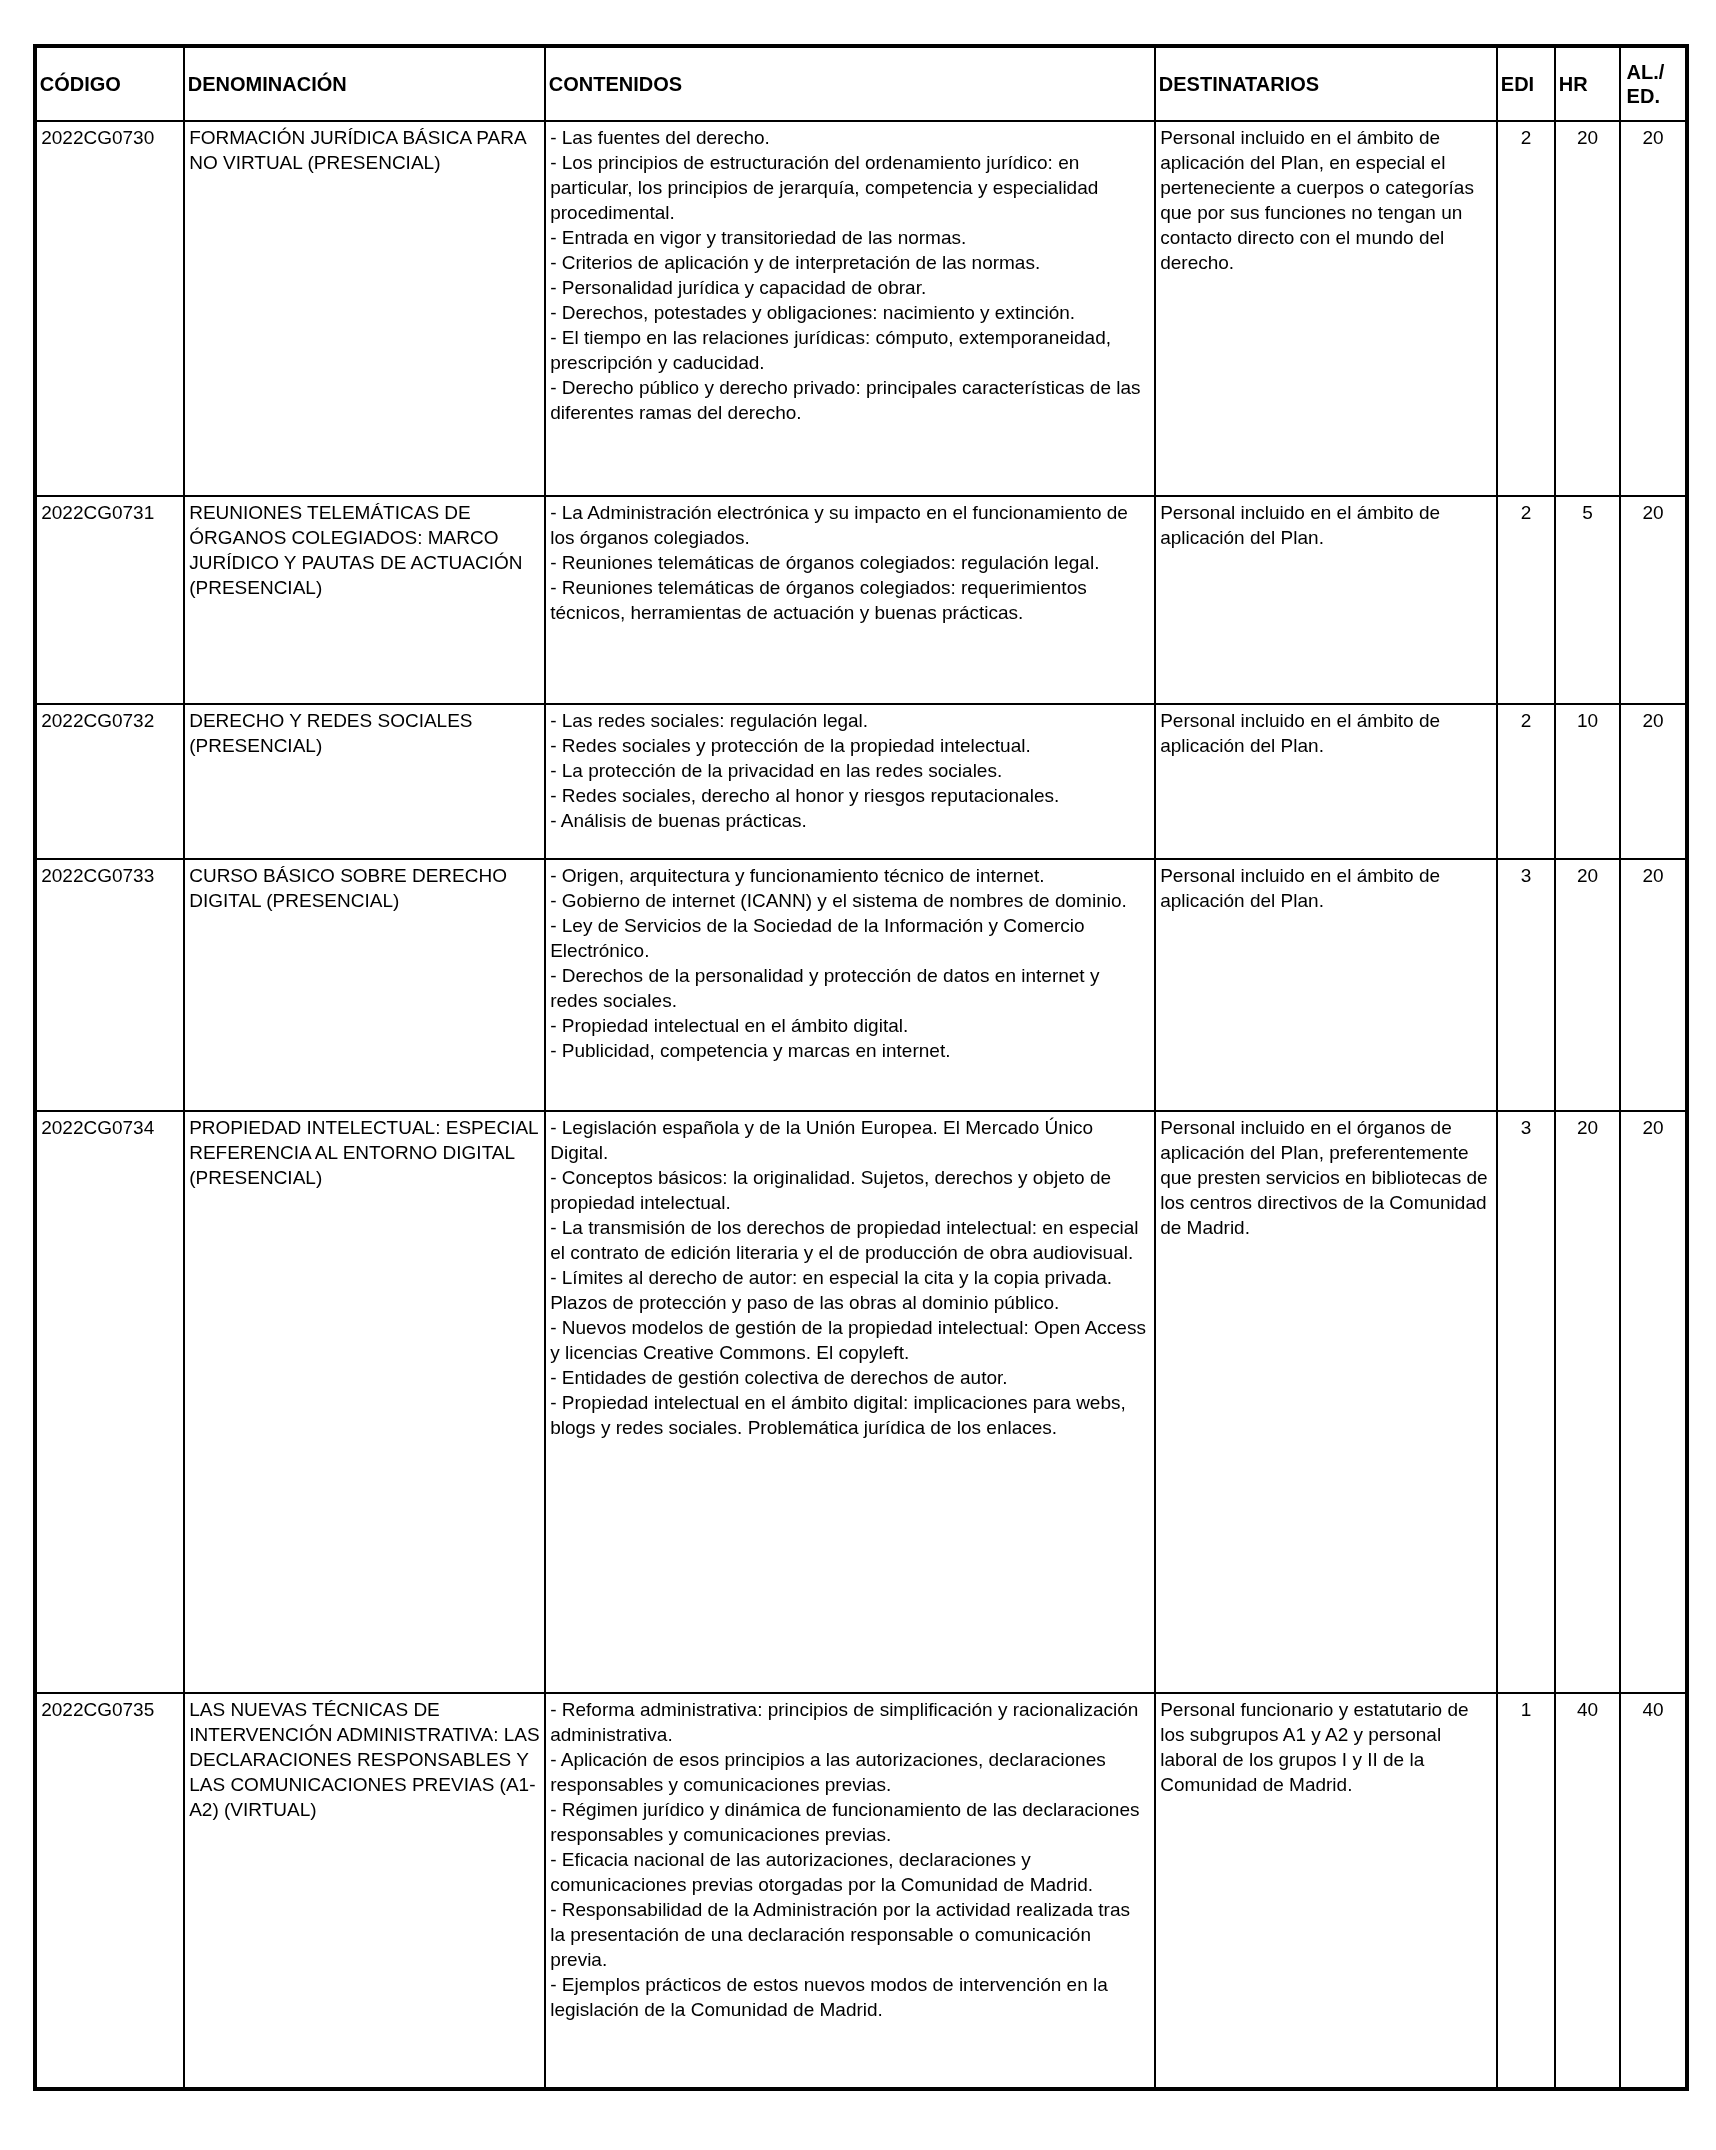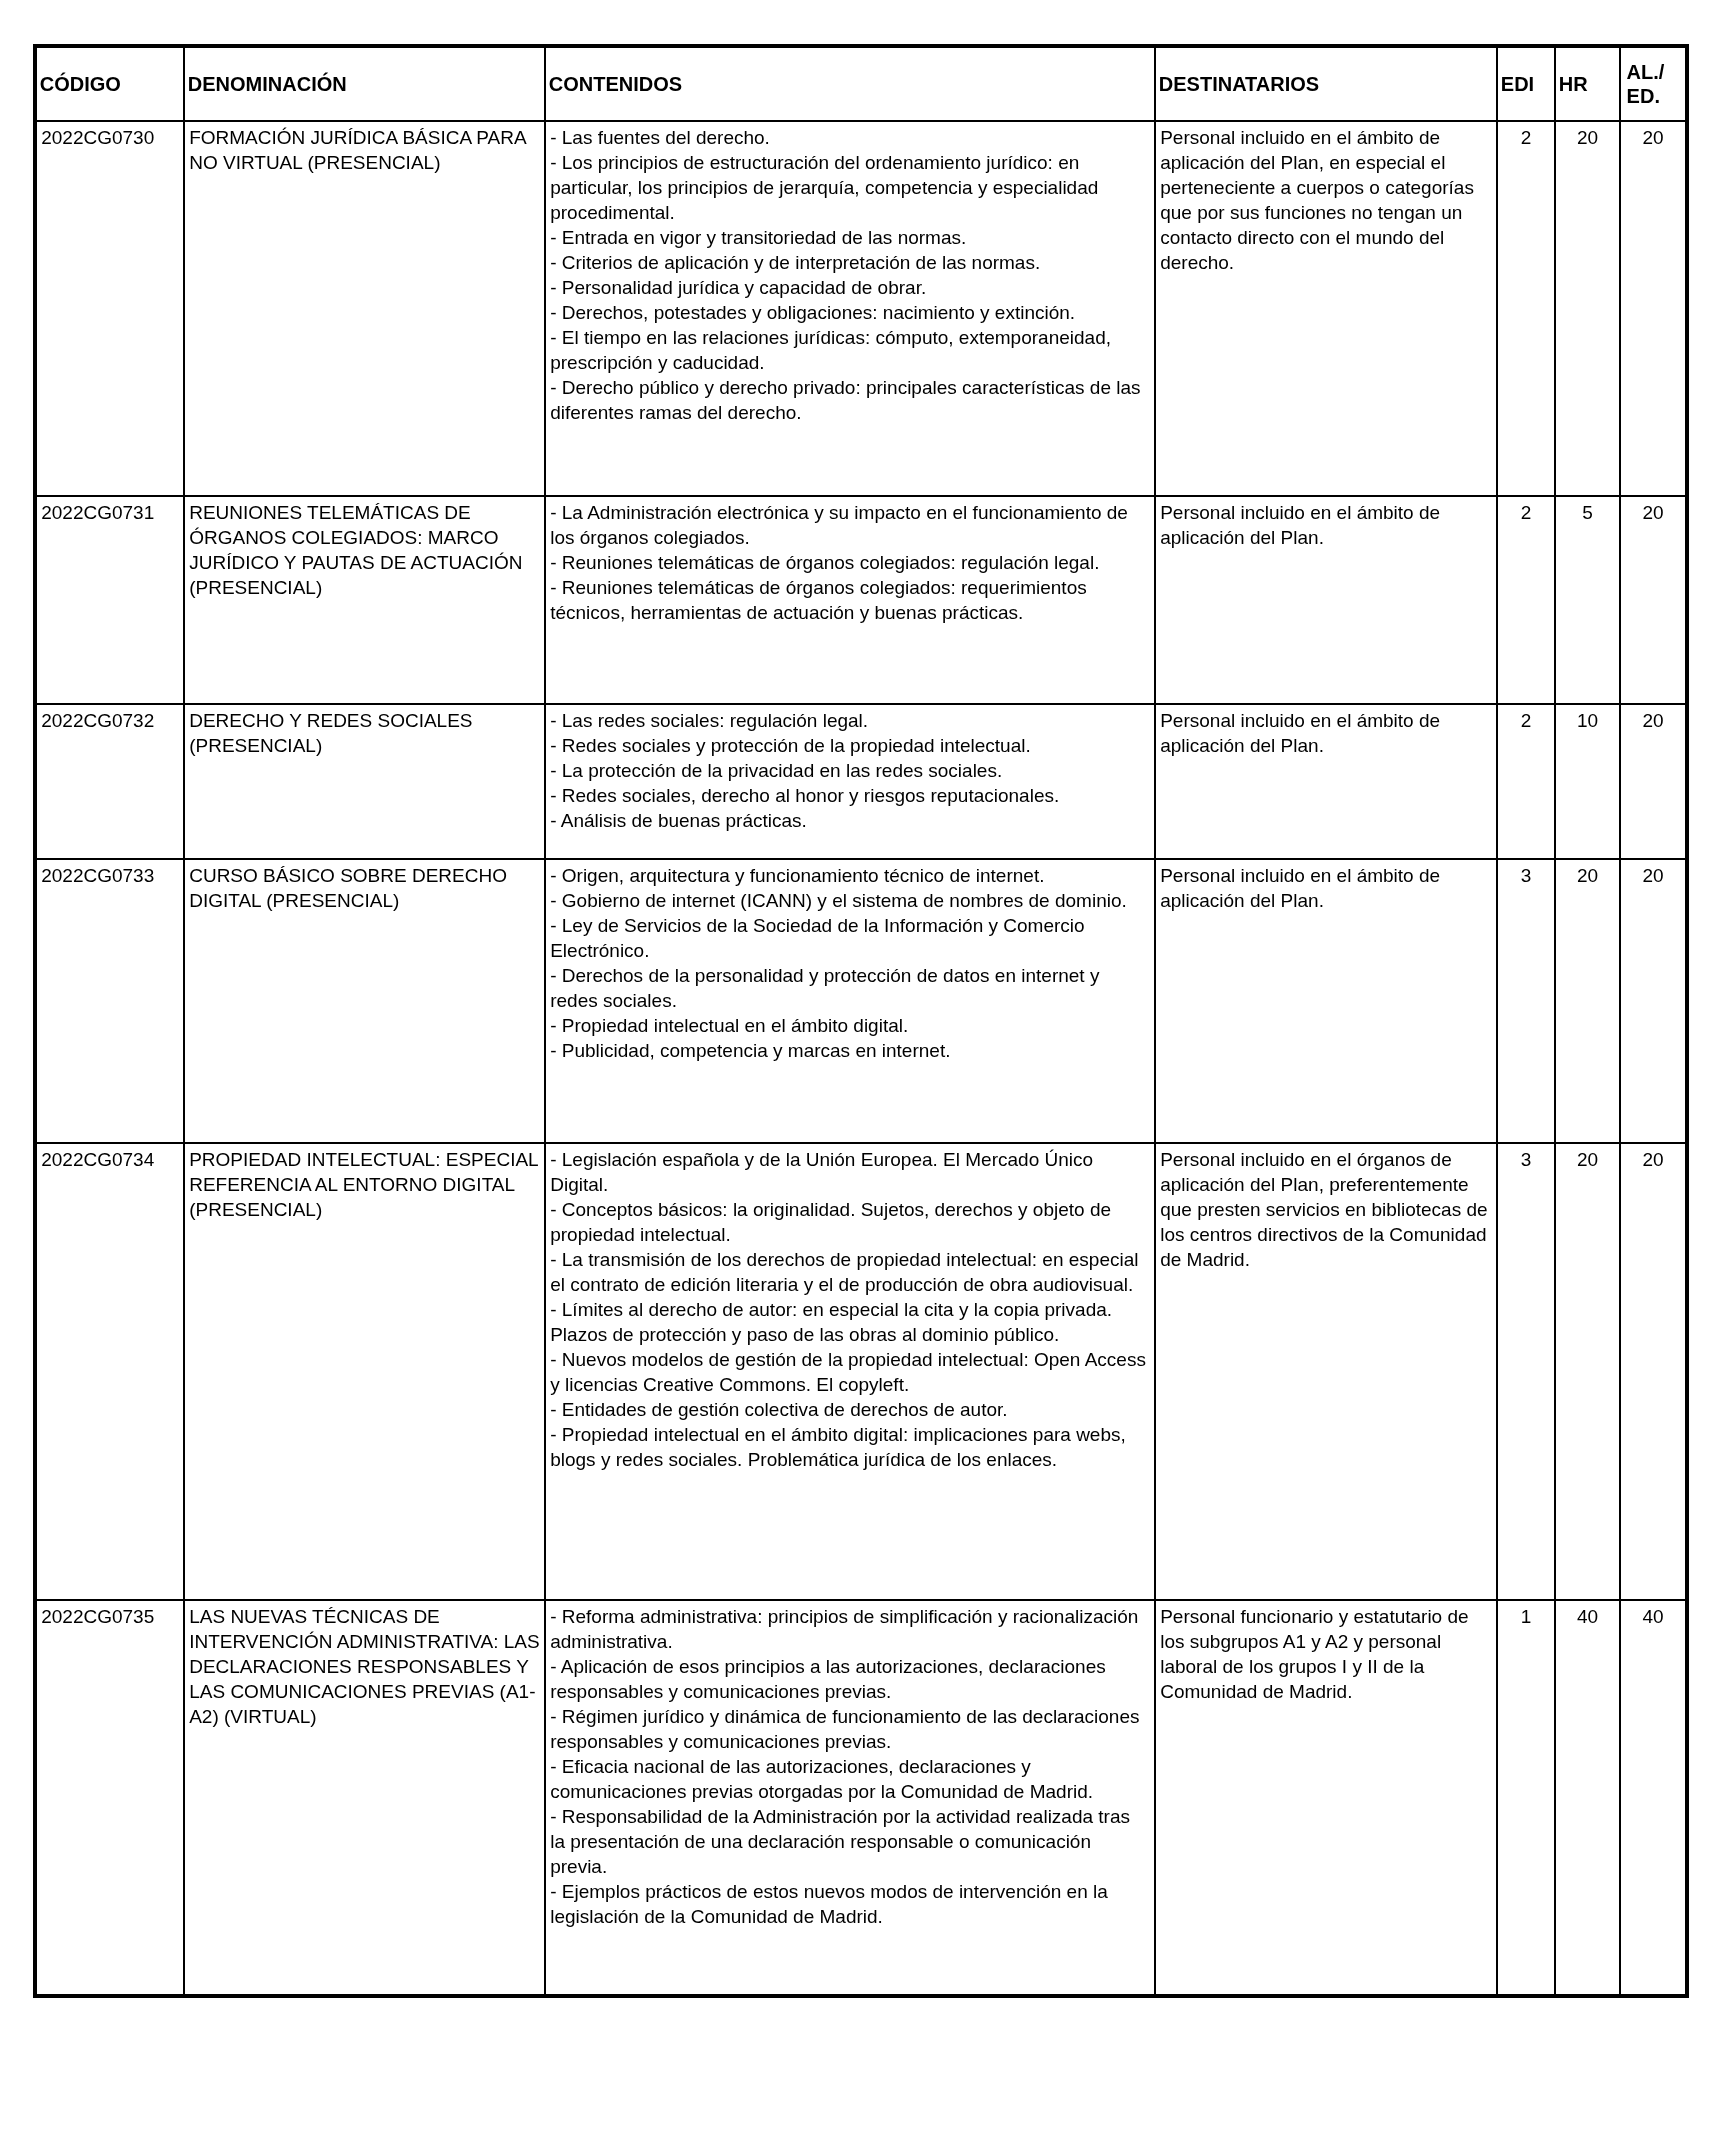--- a/index.html
+++ b/index.html
@@ -51,22 +51,22 @@
     white-space: pre-line;
   }
   td.cell-num {
     text-align: center;
     padding-top: 3.5px;
   }
   tr.rh-header { height: 75px; }
   tr.rh-1 { height: 375px; }
   tr.rh-2 { height: 208px; }
   tr.rh-3 { height: 155px; }
-  tr.rh-4 { height: 284px; }
-  tr.rh-5 { height: 457px; }
+  tr.rh-4 { height: 252px; }
+  tr.rh-5 { height: 582px; }
   tr.rh-6 { height: 396px; }
 </style>
 </head>
 <body>
 
 <table class="courses">
   <colgroup>
     <col style="width:149px">
     <col style="width:361px">
     <col style="width:610px">

